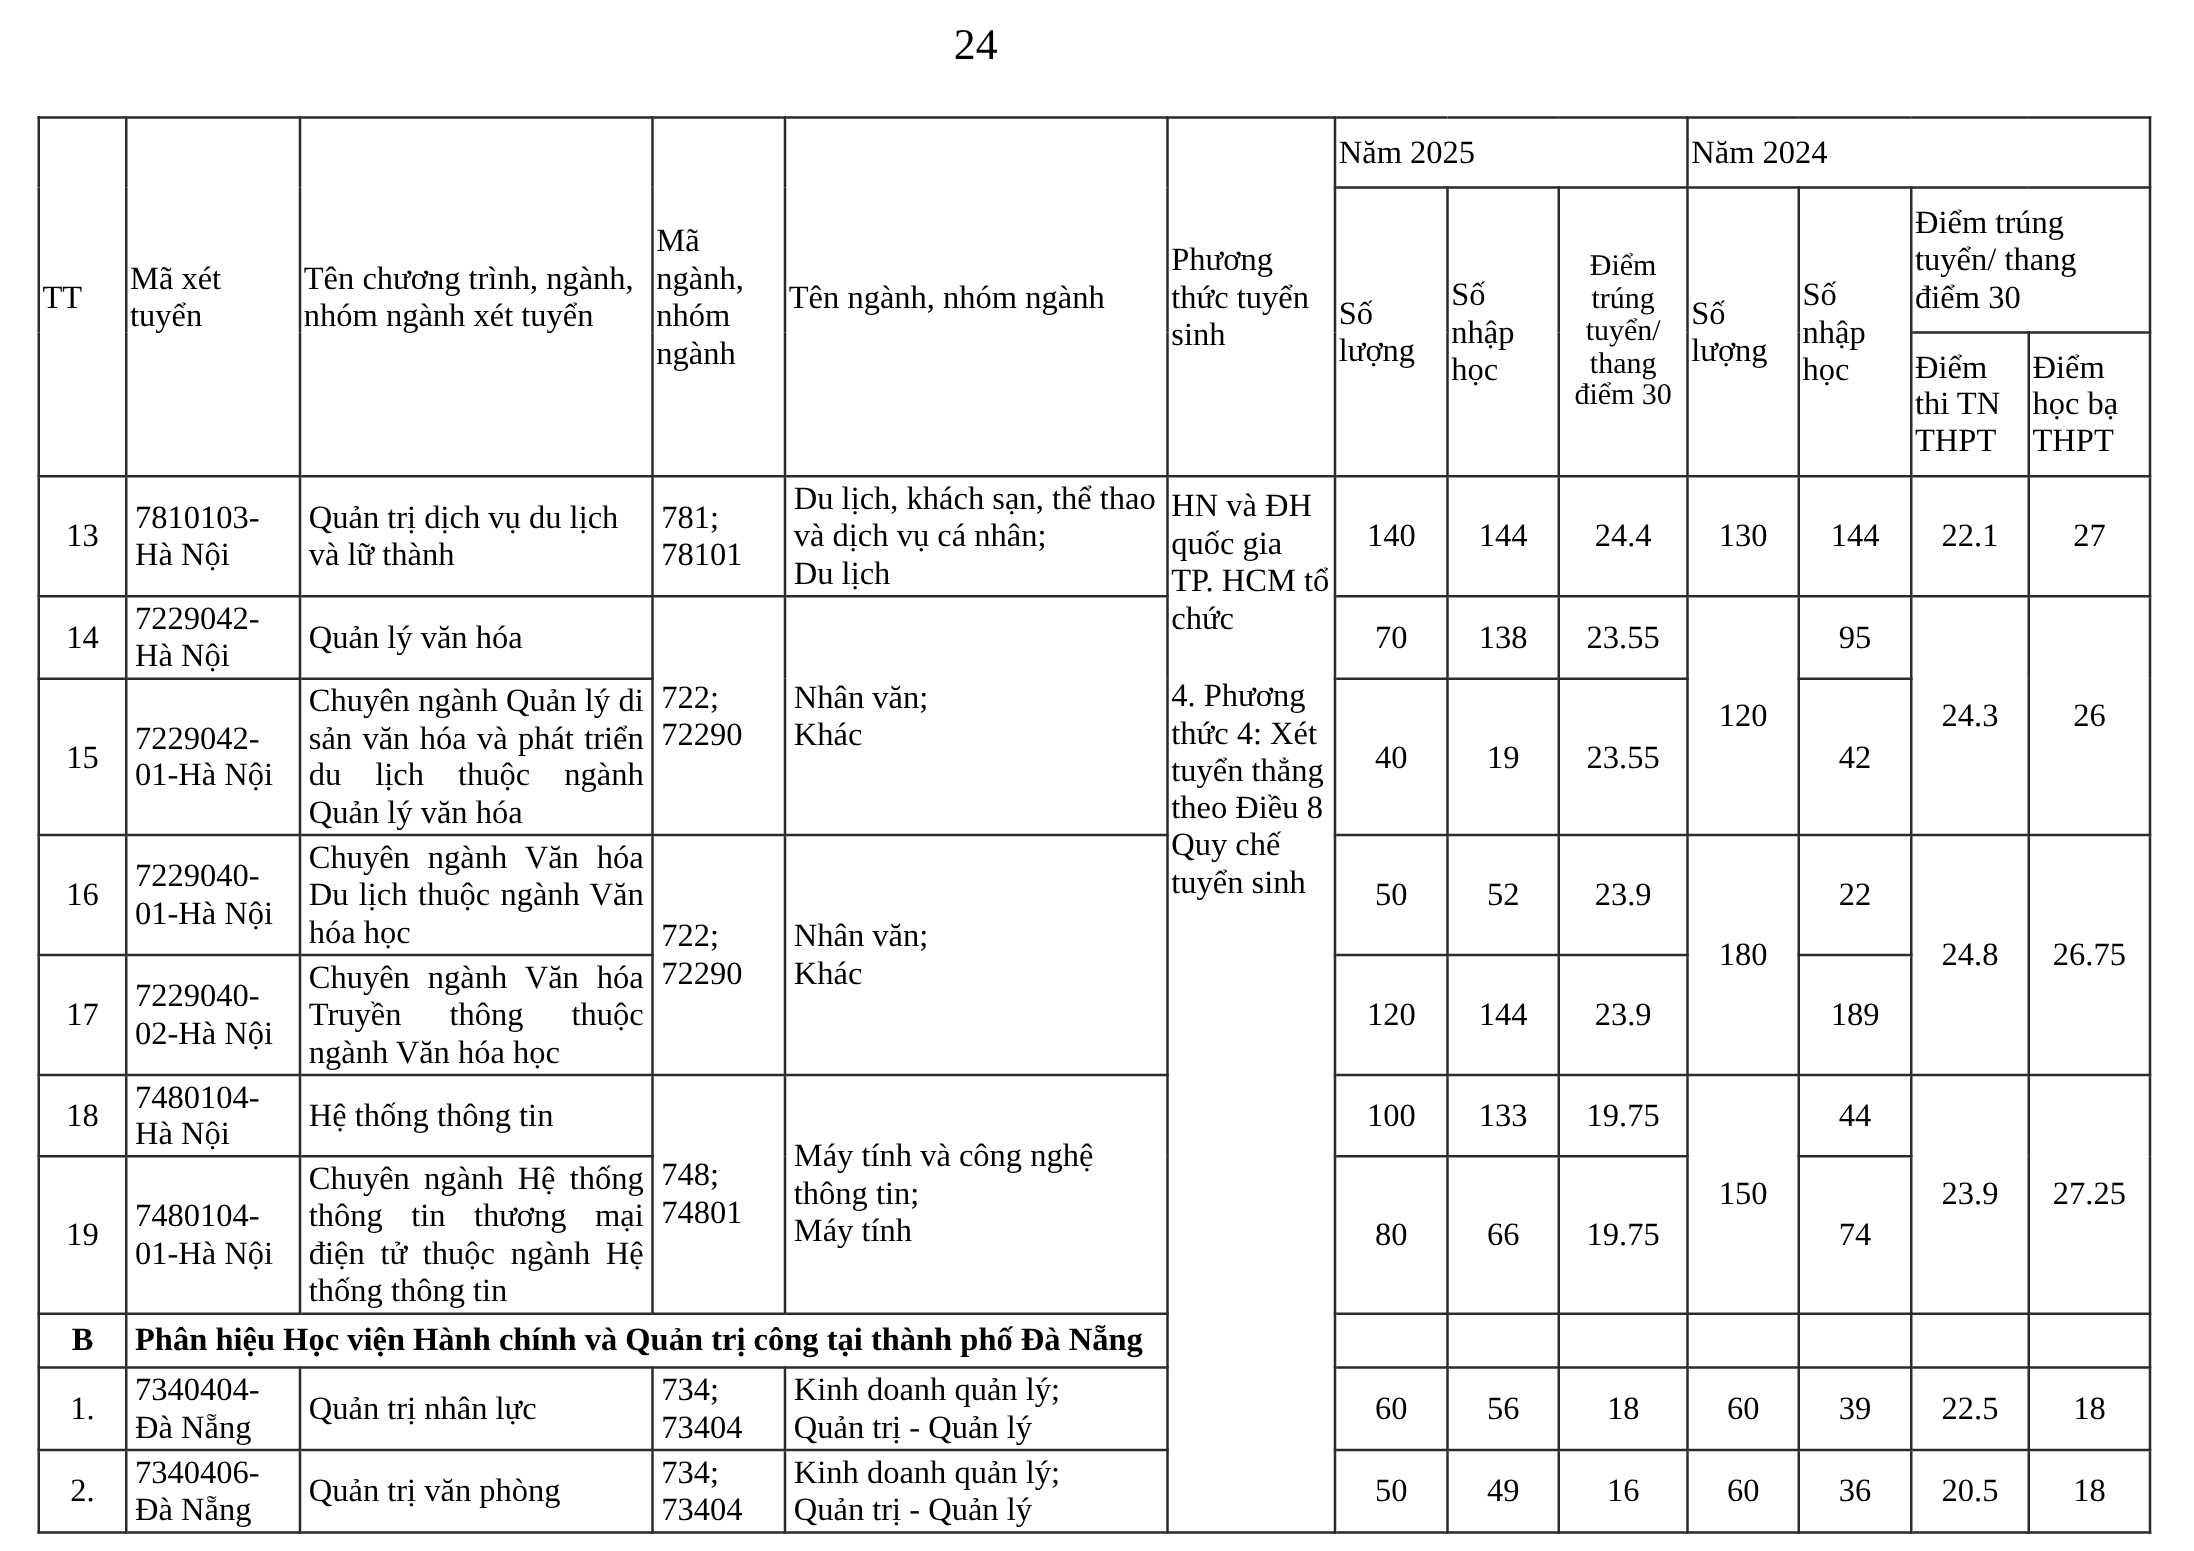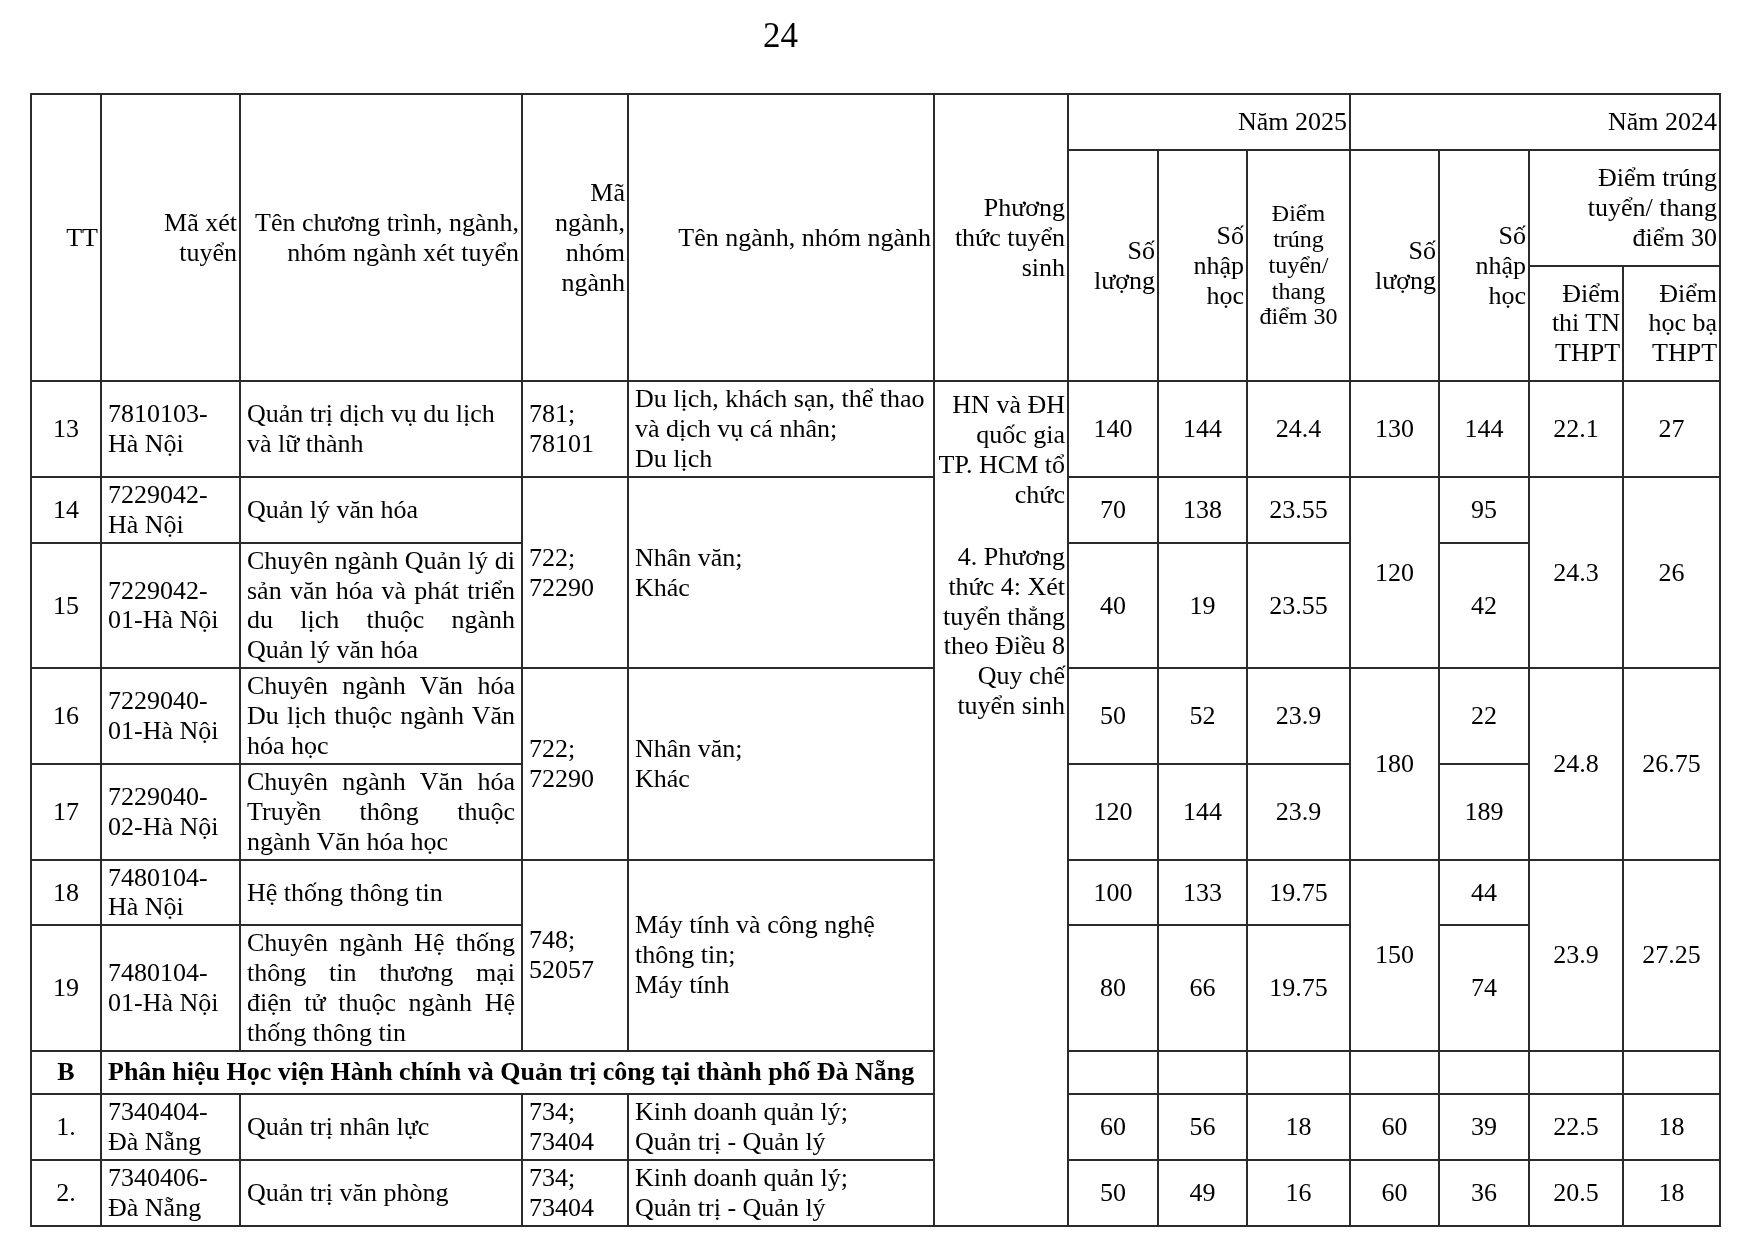--- a/index.html
+++ b/index.html
@@ -22,23 +22,23 @@
     border:2px solid #2b2b2b;
     font-weight:normal;vertical-align:middle;
     padding:2px 6px;overflow:hidden;
     word-wrap:break-word;
   }
   .c{text-align:center;padding:2px 2px;}
   .left{text-align:left;}
   .ml{white-space:pre-line;}
   .it{text-align:justify;}
   .bold{font-weight:bold;}
-  .method-cell{vertical-align:top;text-align:right;padding:8px 2px;}
+  .method-cell{vertical-align:top;text-align:left;padding:8px 2px;}
   .method-cell .gap{margin-top:32px;}
-  .hdr{text-align:right;padding:12px 2px;}
+  .hdr{text-align:left;padding:12px 2px;}
   .hdr-sm{text-align:center;font-size:24px;line-height:1.08;padding:2px 1px;}
   tr.h1{height:52px;} tr.h2{height:55px;} tr.h3{height:85px;}
   tr.r13{height:85px;} tr.r14{height:54px;} tr.r15{height:106px;}
   tr.r16{height:78px;} tr.r17{height:78px;} tr.r18{height:52px;}
   tr.r19{height:105px;} tr.rB{height:43px;} tr.r1{height:52px;} tr.r2{height:53px;}
 </style>
 </head>
 <body>
 
 <div id="page-num">24</div>
@@ -164,21 +164,21 @@
     <td class="c">23.9</td>
     <td class="c">189</td>
   </tr>
 
   <tr class="r18">
     <td class="c">18</td>
     <td class="left ml">7480104-
 Hà Nội</td>
     <td class="left">Hệ thống thông tin</td>
     <td rowspan="2" class="left ml">748;
-52057</td>
+74801</td>
     <td rowspan="2" class="left ml">Máy tính và công nghệ thông tin;
 Máy tính</td>
     <td class="c">100</td>
     <td class="c">133</td>
     <td class="c">19.75</td>
     <td rowspan="2" class="c">150</td>
     <td class="c">44</td>
     <td rowspan="2" class="c">23.9</td>
     <td rowspan="2" class="c">27.25</td>
   </tr>

